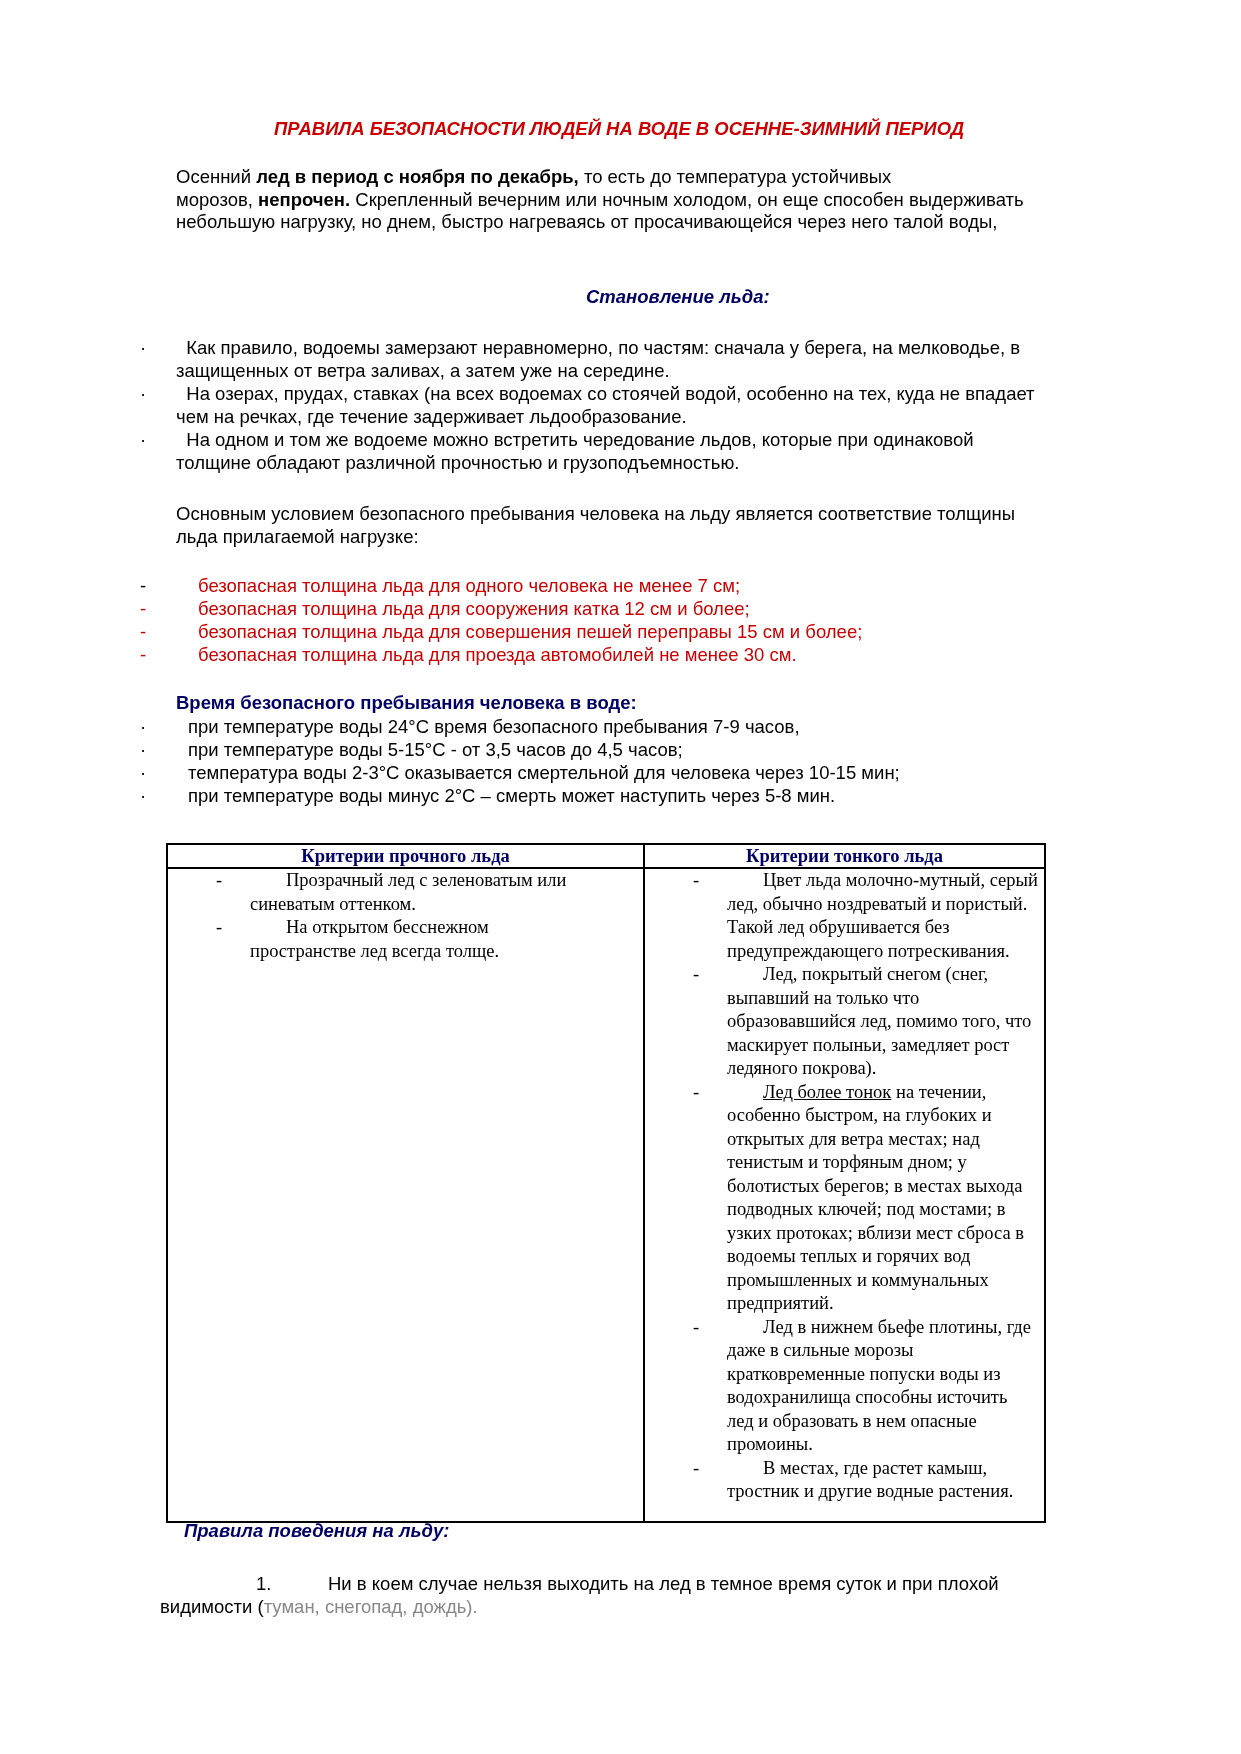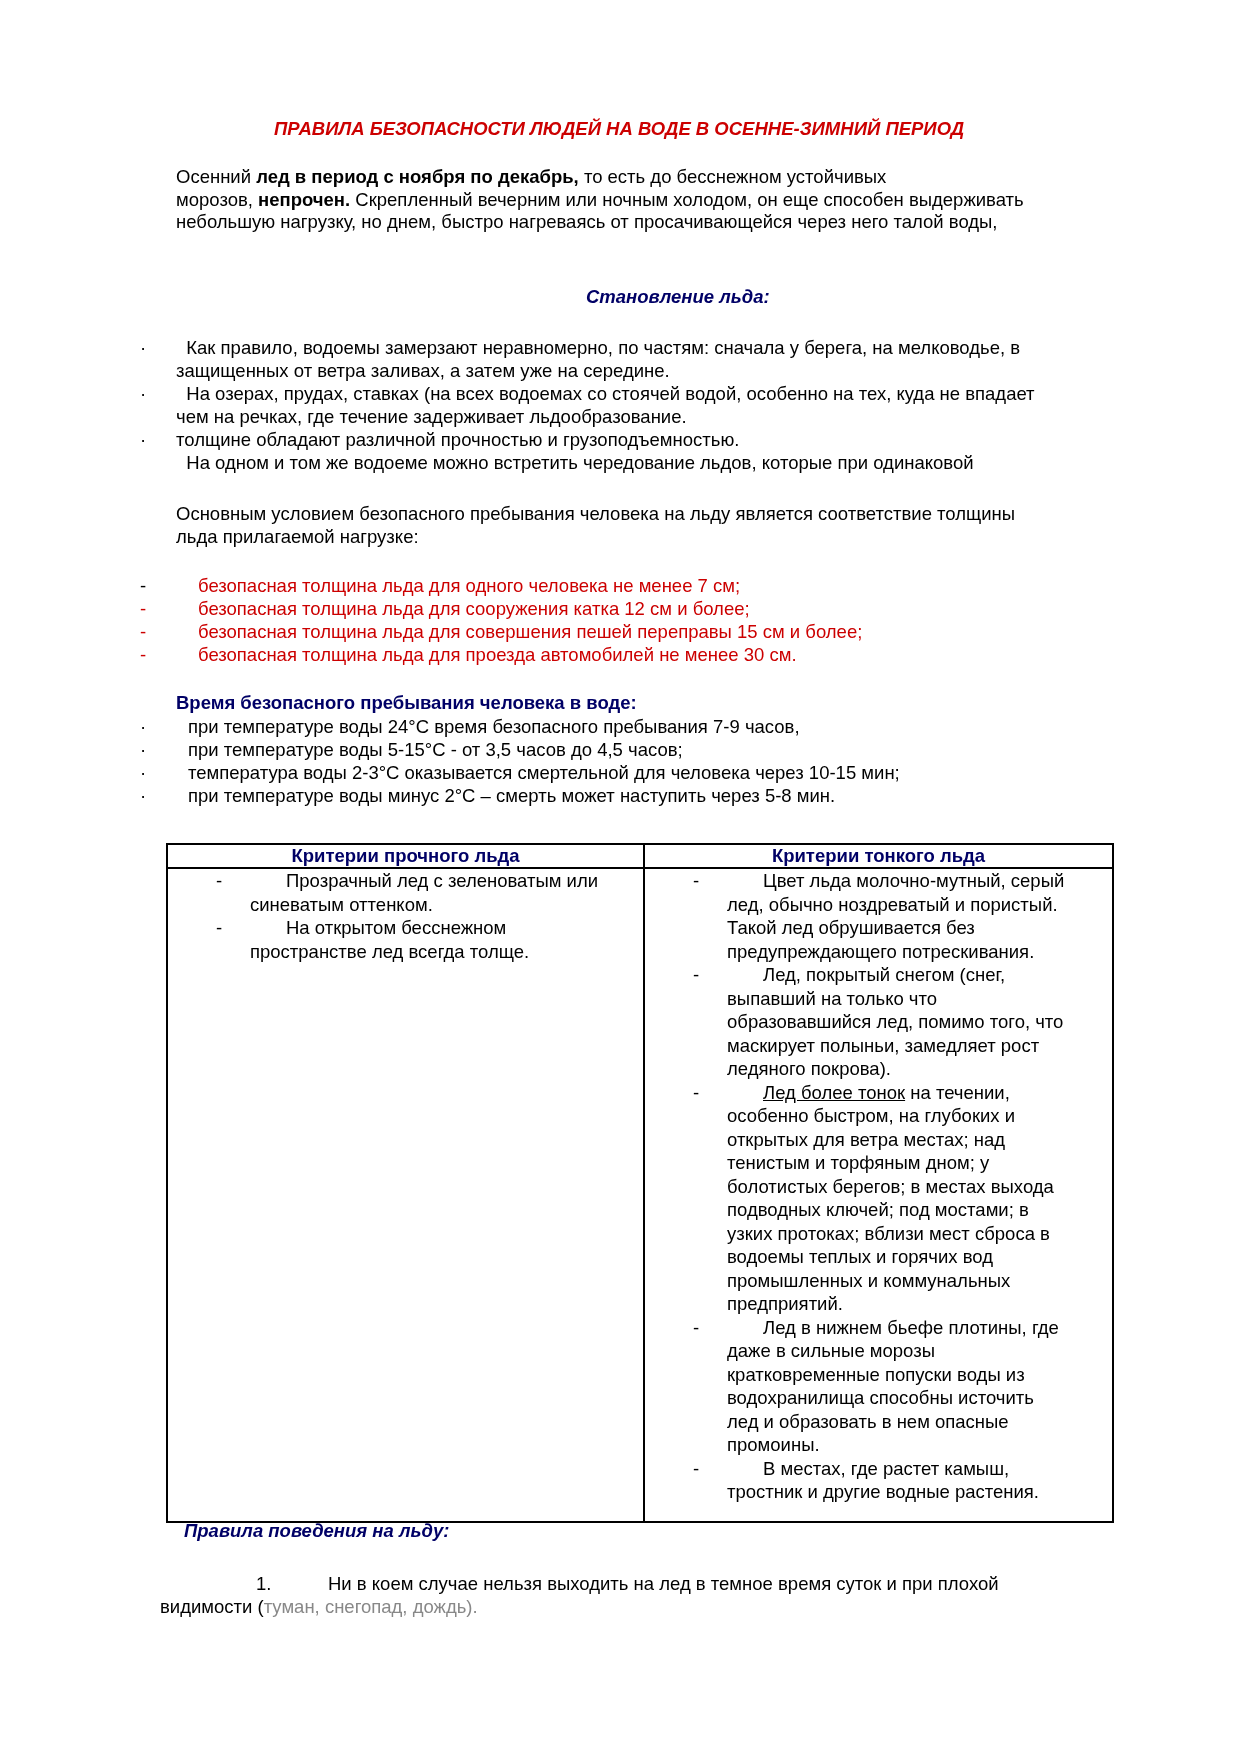--- a/index.html
+++ b/index.html
@@ -6,57 +6,57 @@
   body { width:1241px; height:1754px; position:relative; overflow:hidden;
          font-family:"Liberation Sans", sans-serif; color:#000; font-size:18.5px; }
   .abs { position:absolute; }
   .title { left:274px; top:118px; color:#cc0000; font-weight:bold; font-style:italic; font-size:18.5px; white-space:nowrap; }
   .para { left:176px; width:980px; line-height:22.5px; }
   .line { white-space:nowrap; }
   .sub-h { color:#000066; font-weight:bold; font-style:italic; }
   .blue-h { color:#000066; font-weight:bold; }
   .red { color:#cc0000; }
   .grey { color:#888; }
-  table.crit { position:absolute; left:166px; top:843px; width:948px; border-collapse:collapse; font-size:18.5px; }
+  table.crit { position:absolute; left:166px; top:843px; width:880px; border-collapse:collapse; font-size:18.5px;font-family:Liberation Serif, serif; }
   table.crit td, table.crit th { border:2px solid #000; vertical-align:top; padding:0; }
   table.crit th { color:#000066; font-weight:bold; text-align:center; height:22px; line-height:22px; }
   table.crit th.c1 { width:475px; }
   .cell-item { position:relative; padding-left:82px; line-height:23.5px; }
   .cell-item .dash { position:absolute; left:48px; }
   .c2 .cell-item { padding-left:82px; padding-right:4px; }
   u { text-decoration:underline; }
 </style>
 </head>
 <body>
 
 <div class="abs title">ПРАВИЛА БЕЗОПАСНОСТИ ЛЮДЕЙ НА ВОДЕ В ОСЕННЕ-ЗИМНИЙ ПЕРИОД</div>
 
 <div class="abs para" style="top:166px;">
-  <div class="line"><span>Осенний </span><b>лед в период с ноября по декабрь,</b><span> то есть до бесснежном устойчивых</span></div>
+  <div class="line"><span>Осенний </span><b>лед в период с ноября по декабрь,</b><span> то есть до температура устойчивых</span></div>
   <div class="line"><span>морозов, </span><b>непрочен.</b><span> Скрепленный вечерним или ночным холодом, он еще способен выдерживать</span></div>
   <div class="line">небольшую нагрузку, но днем, быстро нагреваясь от просачивающейся через него талой воды,</div>
 </div>
 
 <div class="abs sub-h" style="left:574px; top:286px;margin-left:12px;">Становление льда:</div>
 
 <div class="abs" style="left:140px; top:308px; line-height:23px;">
   <div style="position:relative;">
     <span style="position:absolute; left:0;">·</span>
     <div style="padding-left:36px; white-space:pre;margin-top:28px;">  Как правило, водоемы замерзают неравномерно, по частям: сначала у берега, на мелководье, в</div>
     <div style="padding-left:36px; white-space:nowrap;">защищенных от ветра заливах, а затем уже на середине.</div>
   </div>
   <div style="position:relative;">
     <span style="position:absolute; left:0;">·</span>
     <div style="padding-left:36px; white-space:pre;">  На озерах, прудах, ставках (на всех водоемах со стоячей водой, особенно на тех, куда не впадает</div>
     <div style="padding-left:36px; white-space:nowrap;">чем на речках, где течение задерживает льдообразование.</div>
   </div>
   <div style="position:relative;">
     <span style="position:absolute; left:0;">·</span>
+    <div style="padding-left:36px; white-space:pre;">  На одном и том же водоеме можно встретить чередование льдов, которые при одинаковой</div>
     <div style="padding-left:36px; white-space:nowrap;">толщине обладают различной прочностью и грузоподъемностью.</div>
-    <div style="padding-left:36px; white-space:pre;">  На одном и том же водоеме можно встретить чередование льдов, которые при одинаковой</div>
   </div>
 </div>
 
 <div class="abs para" style="top:503px;">
   <div class="line">Основным условием безопасного пребывания человека на льду является соответствие  толщины</div>
   <div class="line">льда прилагаемой нагрузке:</div>
 </div>
 
 <div class="abs" style="left:140px; top:574px; line-height:23px;">
   <div class="line"><span style="display:inline-block;width:58px;">-</span><span class="red">безопасная толщина льда для одного человека  не менее 7 см;</span></div>

